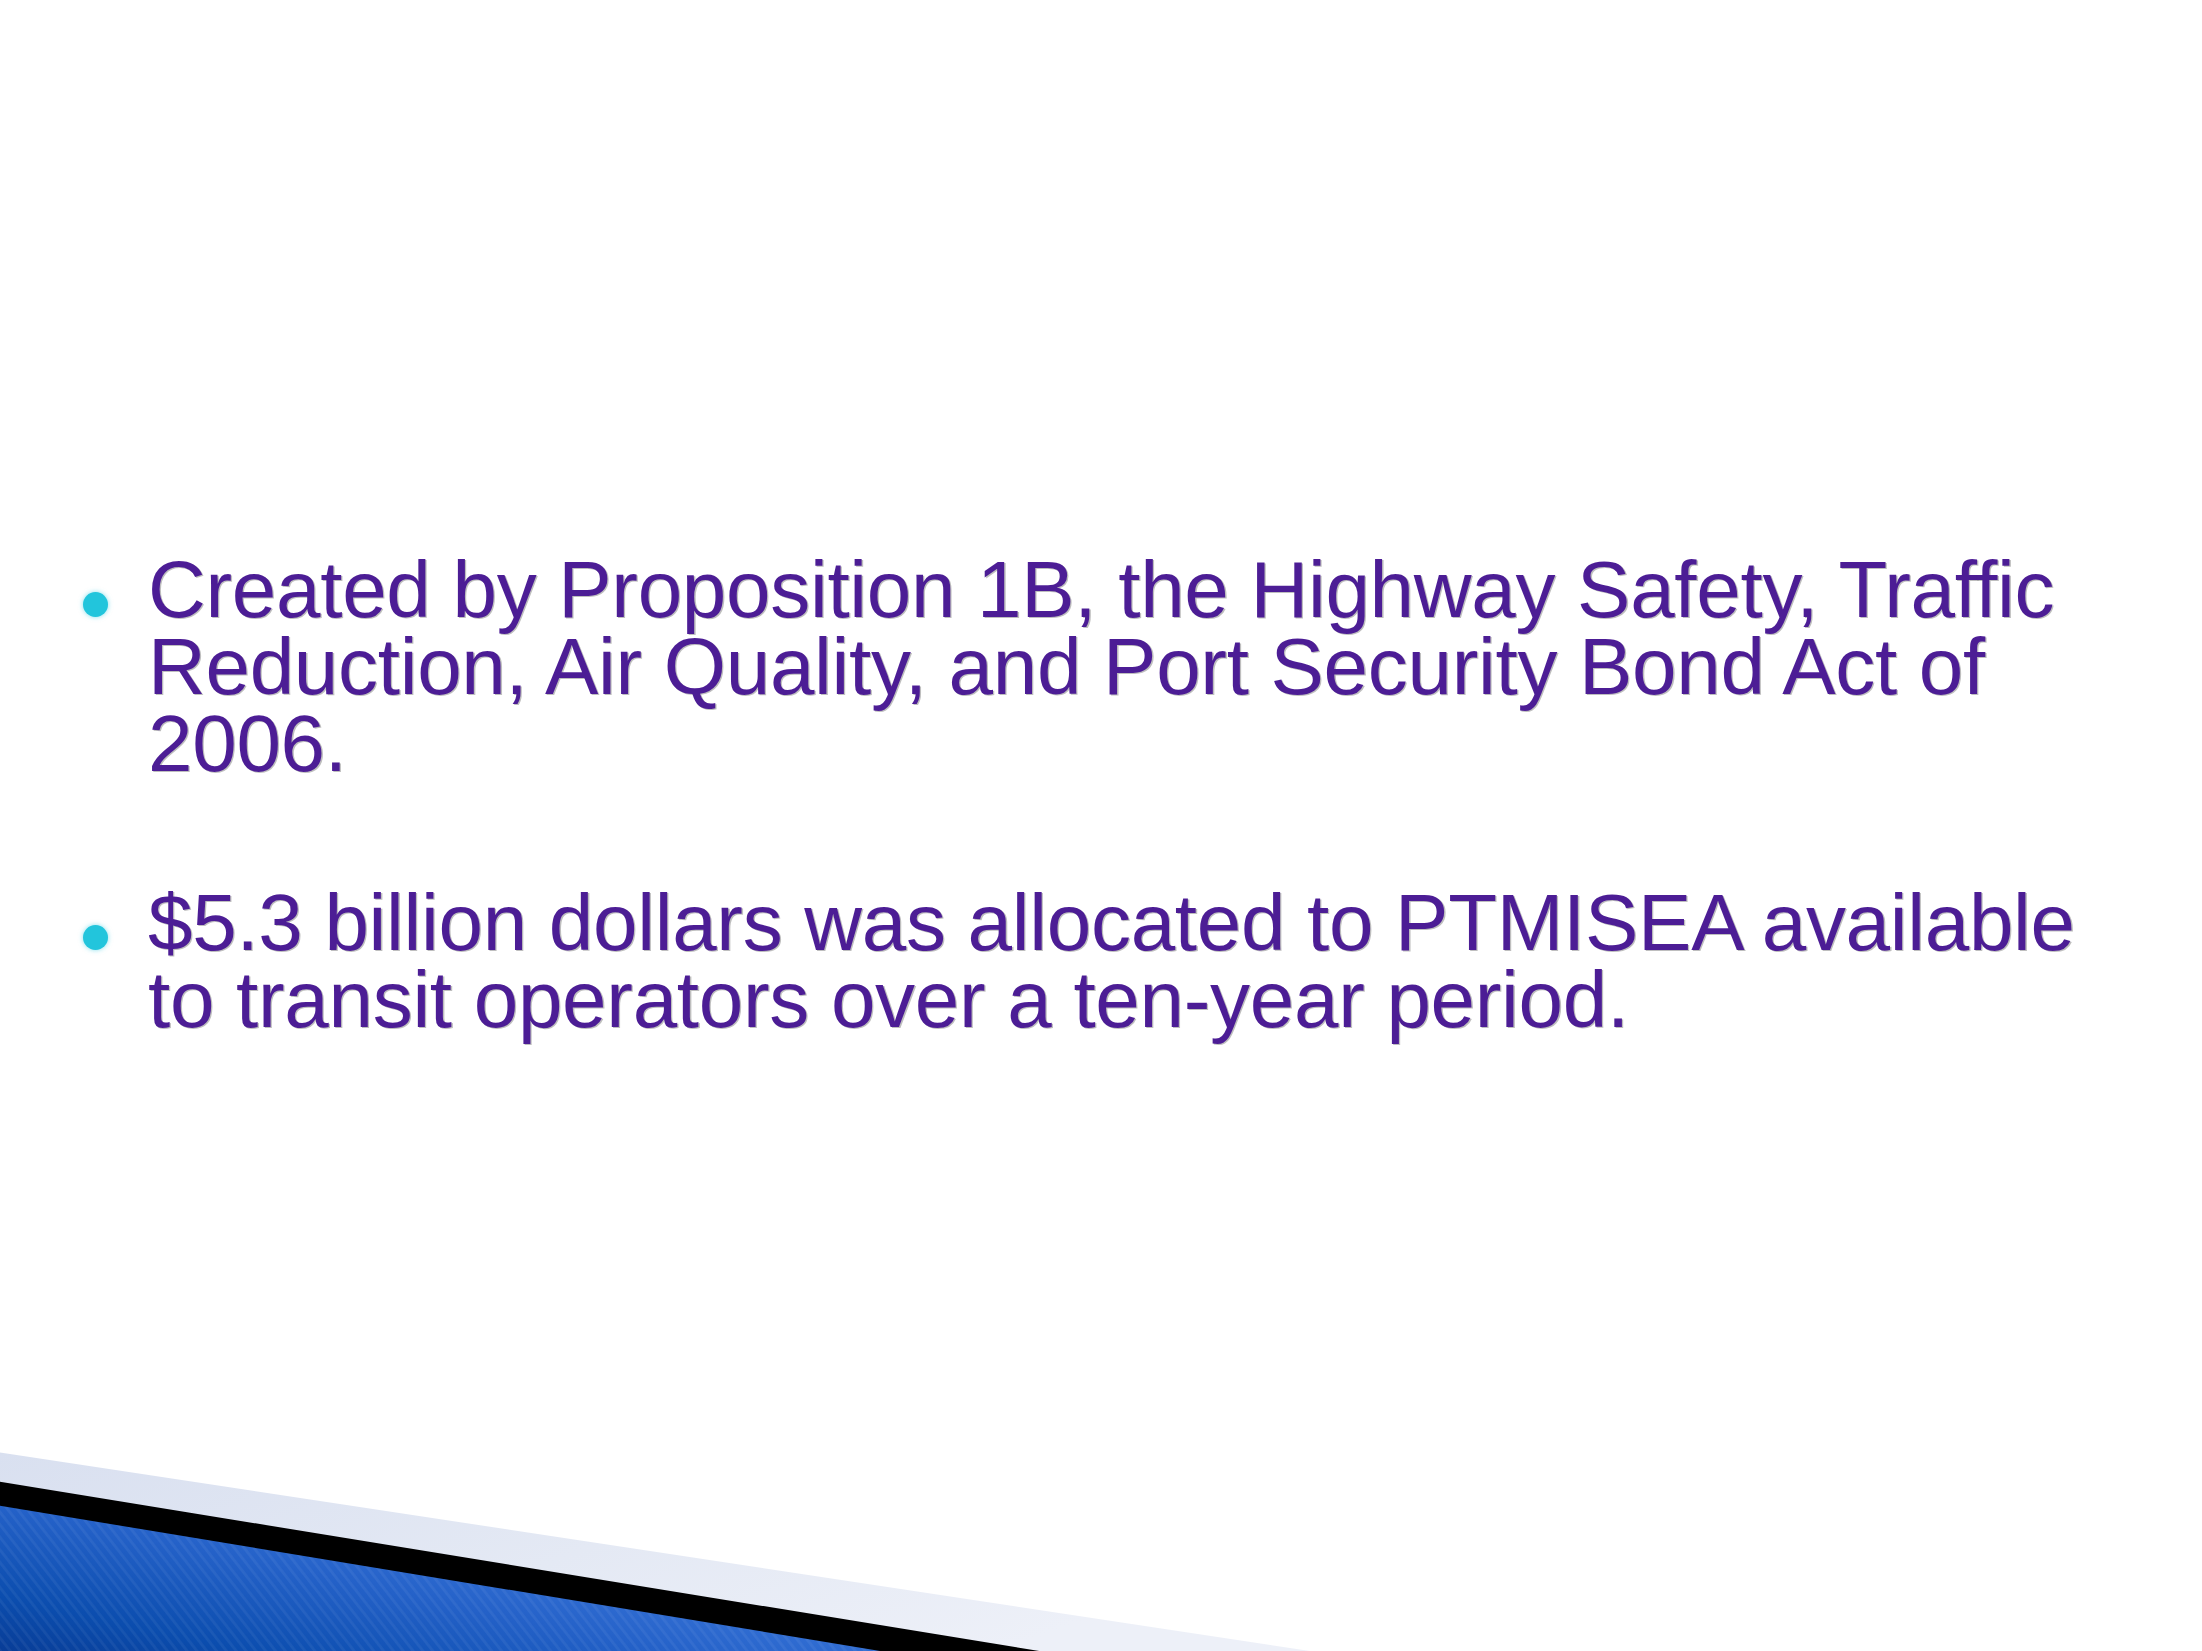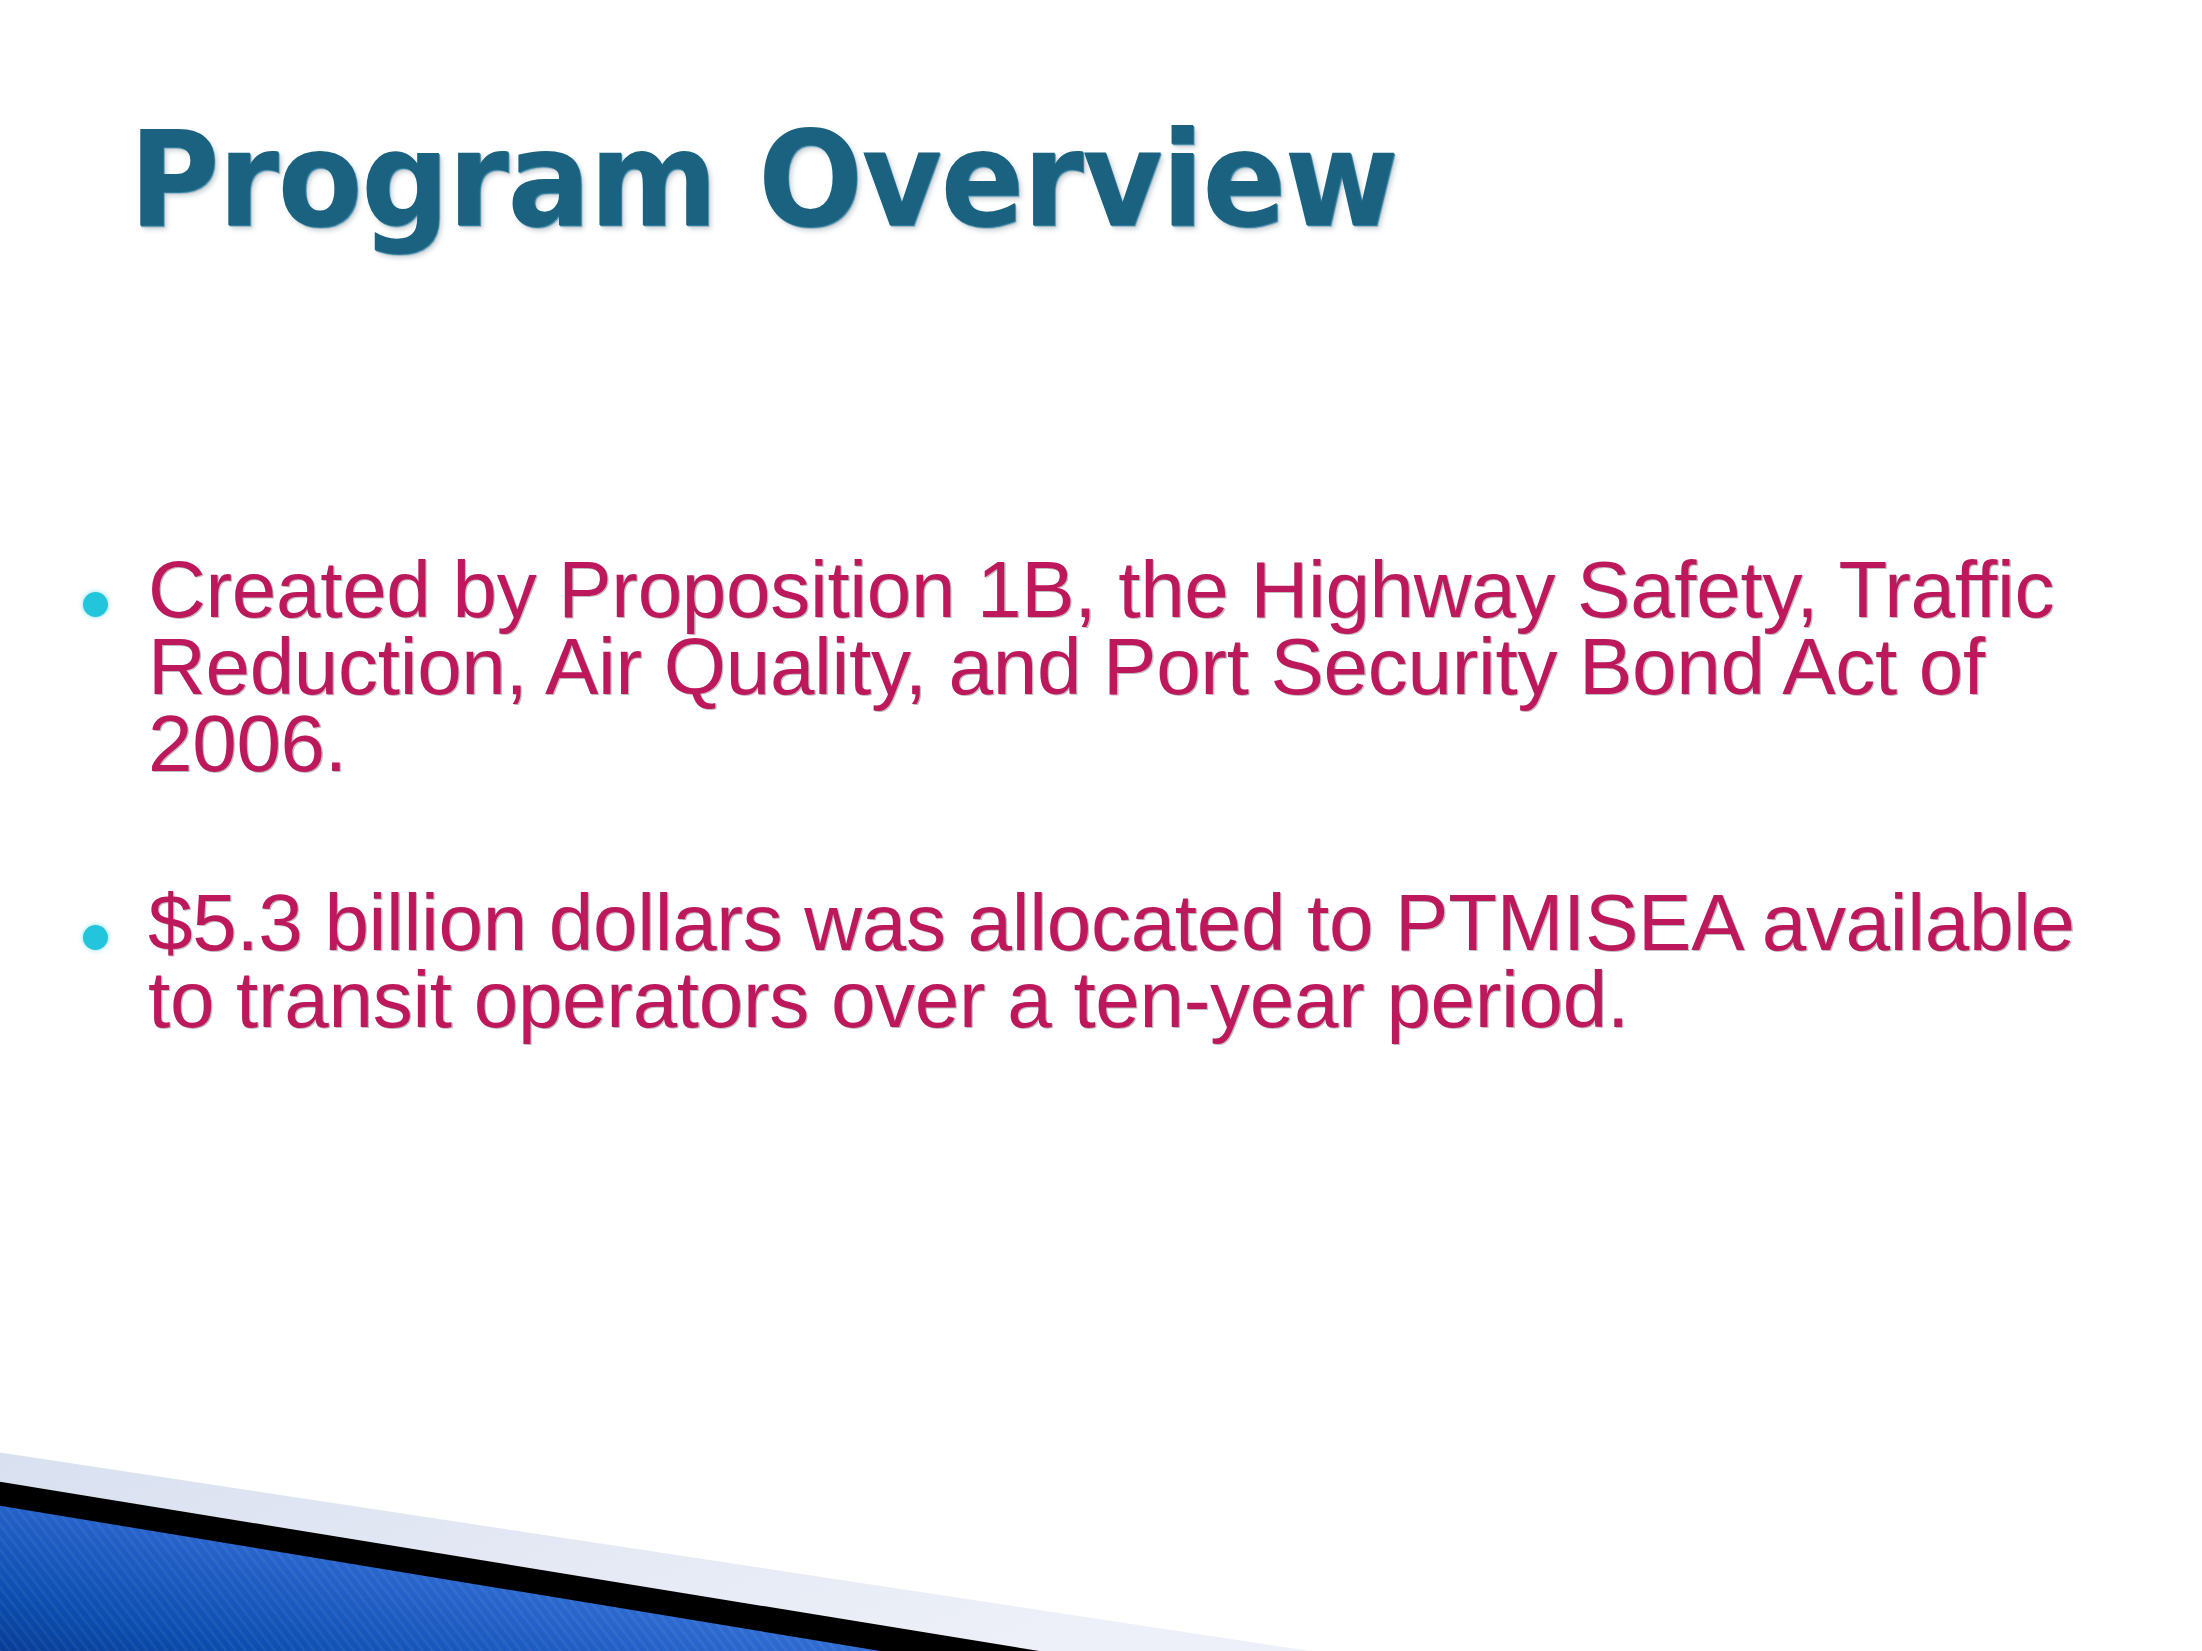--- a/index.html
+++ b/index.html
@@ -74,21 +74,21 @@
     background: #22c5dc;
     box-shadow: 0 0 5.2px rgba(34,197,220,0.55);
   }
 
   .bullet-text {
     display: block;
     font-family: "Liberation Sans", "DejaVu Sans", sans-serif;
     font-size: 80px;
     font-weight: 400;
     line-height: 77px;
-    color: #be185d;
+    color: #4c1d95;
     letter-spacing: -0.3px;
     white-space: pre-line;
     text-shadow: 1.3px 1.3px 0 rgba(40,40,40,0.30);
   }
 
   
   #corner-decoration {
     position: absolute;
     left: 0;
     bottom: 0;
@@ -100,23 +100,20 @@
     display: block;
     width: 100%;
     height: 100%;
   }
 </style>
 </head>
 <body>
 
 <div id="slide">
 
-  <div id="title-block">
-    <h1 id="slide-title">Program Overview</h1>
-  </div>
 
   <div id="body-block">
 
     <div class="bullet-row first">
       <span class="bullet-dot"></span>
       <span class="bullet-text">Created by Proposition 1B, the Highway Safety, Traffic Reduction, Air Quality, and Port Security Bond Act of 2006.</span>
     </div>
 
     <div class="bullet-row second">
       <span class="bullet-dot"></span>

